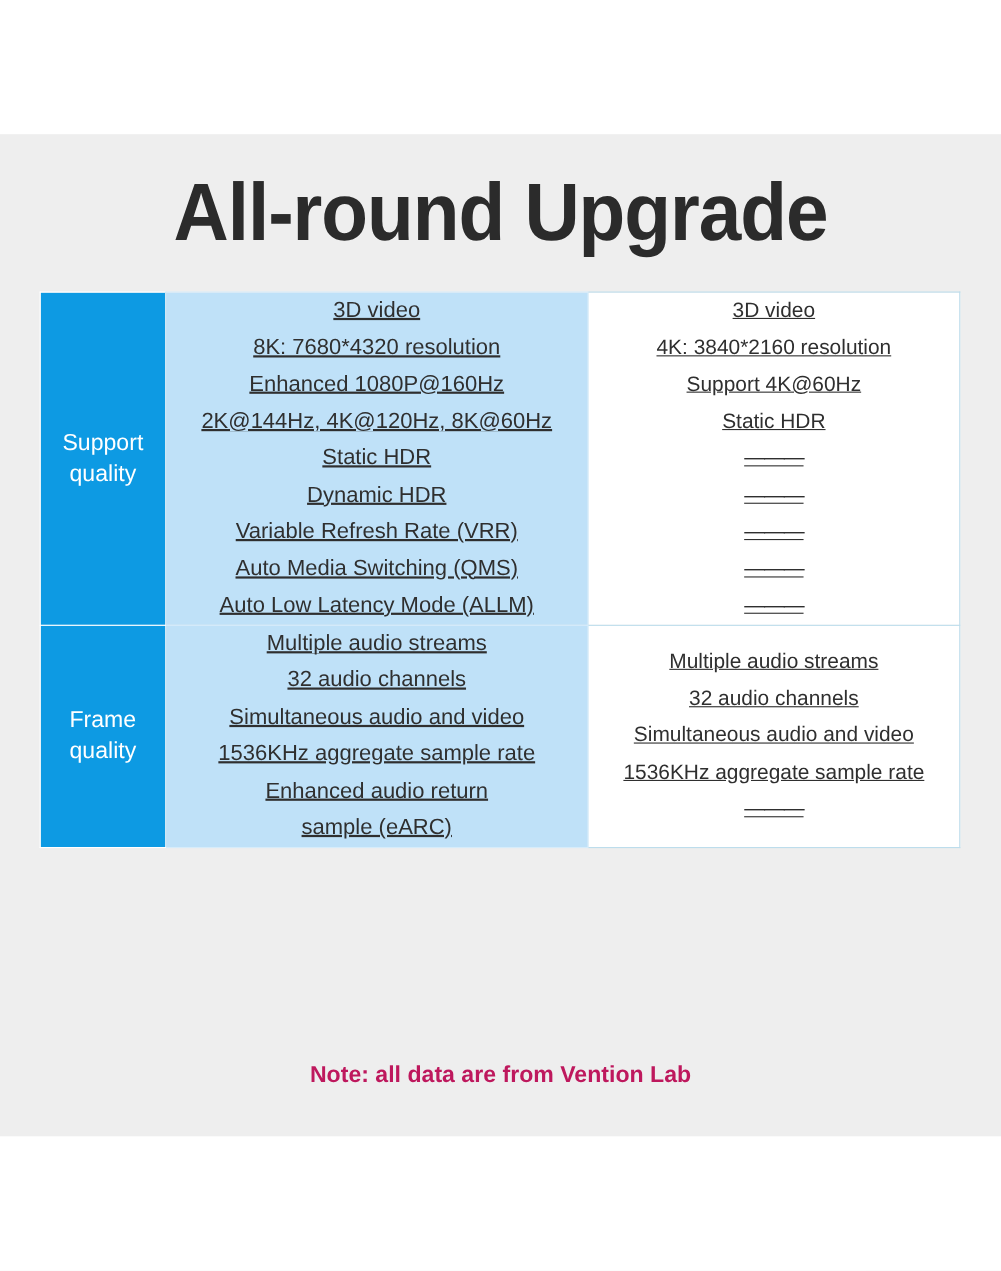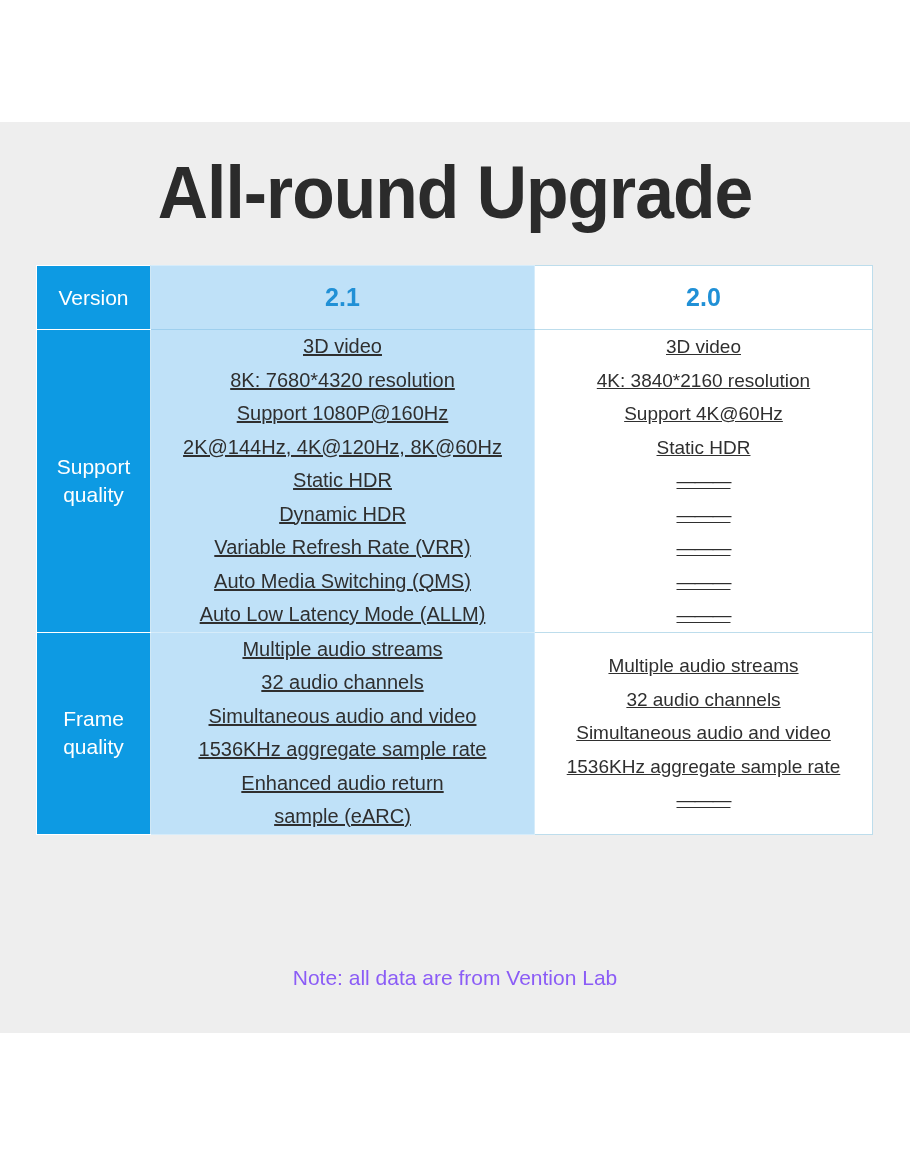--- a/index.html
+++ b/index.html
@@ -122,55 +122,51 @@
   .dash { display: block; letter-spacing: -1px; }
 
   
   #note {
     position: absolute;
     left: 0;
     top: 966px;
     width: 910px;
     text-align: center;
     font-size: 21px;
-    color: #8b5cf6;
+    color: #be185d;
+    font-weight: bold;
   }
 </style>
 </head>
 <body>
 
 <div id="page">
 
   <div id="panel"></div>
 
   <div id="title">All-round Upgrade</div>
 
   <table id="compare-table">
     <colgroup>
       <col class="col-label">
         <col class="col-21">
         <col class="col-20">
     </colgroup>
     <tbody>
 
-      <tr class="row-head">
-        <td class="cell-label">Version</td>
-        <td class="cell-21 head">2.1</td>
-        <td class="cell-20 head">2.0</td>
-      </tr>
 
       <tr>
         <td class="cell-label">
           <span class="line">Support</span>
           <span class="line">quality</span>
         </td>
         <td class="cell-21 cell-pad">
           <span class="line">3D video</span>
           <span class="line">8K: 7680*4320 resolution</span>
-          <span class="line">Support 1080P@160Hz</span>
+          <span class="line">Enhanced 1080P@160Hz</span>
           <span class="line">2K@144Hz, 4K@120Hz, 8K@60Hz</span>
           <span class="line">Static HDR</span>
           <span class="line">Dynamic HDR</span>
           <span class="line">Variable Refresh Rate (VRR)</span>
           <span class="line">Auto Media Switching (QMS)</span>
           <span class="line">Auto Low Latency Mode (ALLM)</span>
         </td>
         <td class="cell-20 cell-pad">
           <span class="line">3D video</span>
           <span class="line">4K: 3840*2160 resolution</span>

